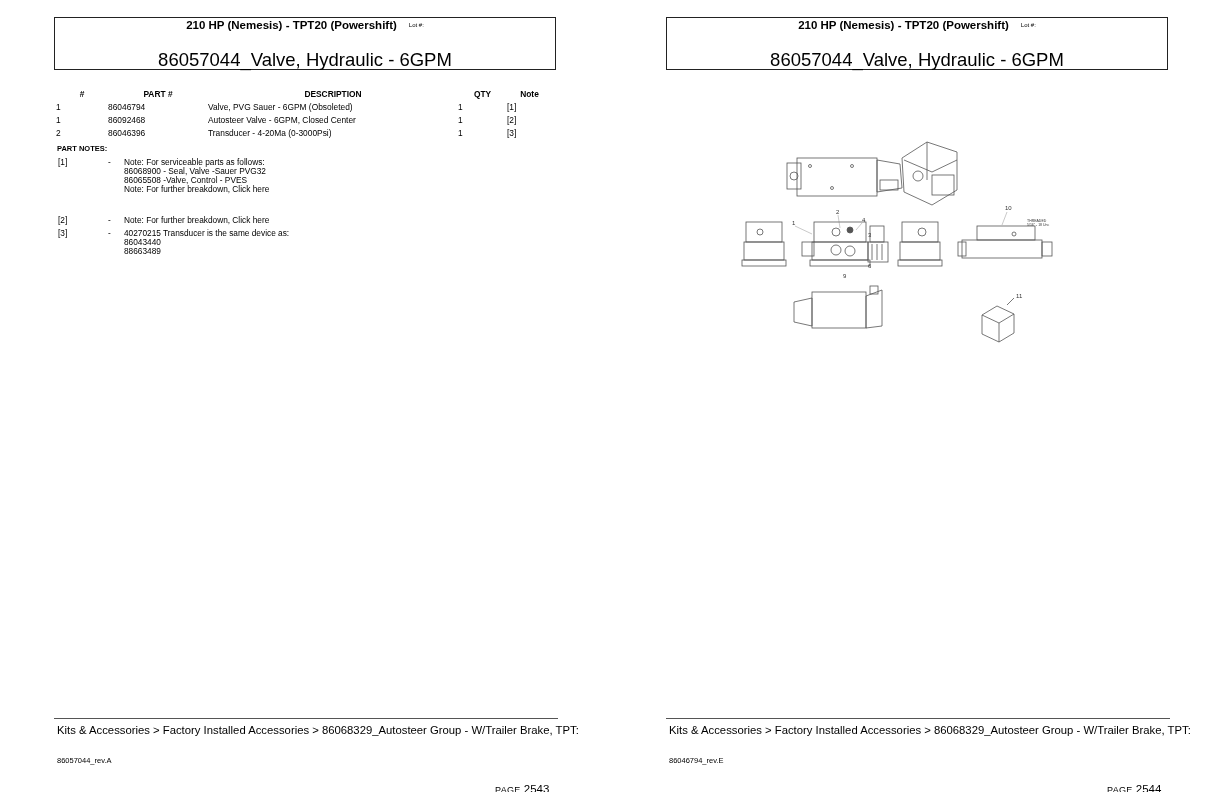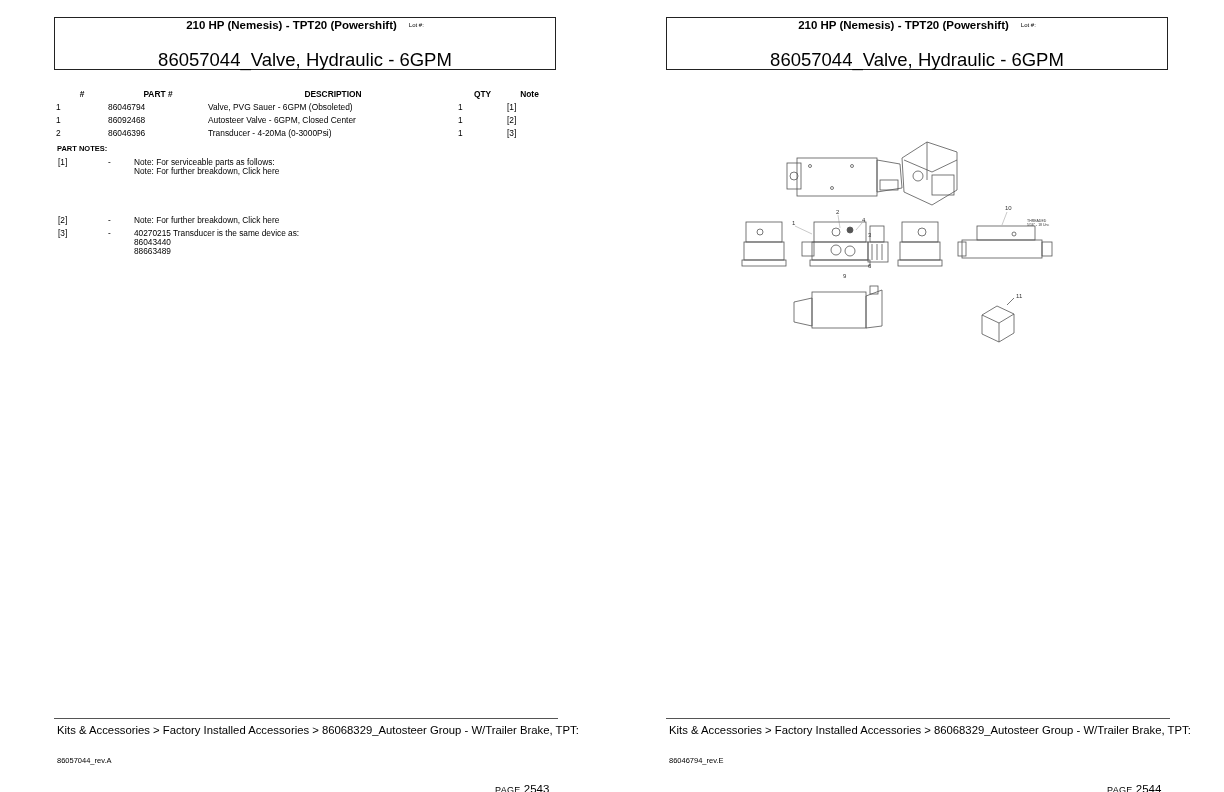--- a/index.html
+++ b/index.html
@@ -28,21 +28,21 @@
     th.c-num { text-align: center !important; padding-right: 4px; }
     th.c-part { text-align: center !important; }
     th.c-desc { text-align: center !important; }
     th.c-qty { text-align: center !important; }
     th.c-note { text-align: center !important; }
 
     .notes-heading { position: absolute; top: 144px; left: 57px; font-size: 7.5px; font-weight: bold; }
     .note { position: absolute; left: 58px; font-size: 8.3px; line-height: 9px; }
     .note .ref { position: absolute; left: 0; top: 0; width: 30px; }
     .note .dash { position: absolute; left: 50px; top: 0; }
-    .note .body { position: absolute; left: 76px; top: 0; width: 440px; }
+    .note .body { position: absolute; left: 66px; top: 0; width: 440px; }
     .note .body div { white-space: nowrap; }
 
     .footer-rule { position: absolute; top: 718px; left: 54px; width: 504px; height: 0;
                    border-top: 1px solid #555; }
     .breadcrumb { position: absolute; top: 724px; left: 57px; font-size: 11.3px; white-space: nowrap; }
     .rev { position: absolute; top: 756px; left: 57px; font-size: 7.5px; }
     .pageno { position: absolute; top: 763px; left: 495px; font-size: 11.5px; margin-top: 20px; }
     .pageno .sc { font-size: 9px; letter-spacing: 0.3px; }
 
     .diagram { position: absolute; top: 130px; left: 120px; width: 340px; height: 230px; }
@@ -94,20 +94,22 @@
     </tbody>
   </table>
 
   <div class="notes-heading">PART NOTES:</div>
 
   <div class="note" style="top:158px;">
     <span class="ref">[1]</span>
     <span class="dash">-</span>
     <div class="body">
       <div>Note: For serviceable parts as follows:</div>
+      <div>86068900 - Seal, Valve -Sauer PVG32</div>
+      <div>86065508 -Valve, Control - PVES</div>
       <div>Note: For further breakdown, Click here</div>
     </div>
   </div>
 
   <div class="note" style="top:216px;">
     <span class="ref">[2]</span>
     <span class="dash">-</span>
     <div class="body">
       <div>Note: For further breakdown, Click here</div>
     </div>

